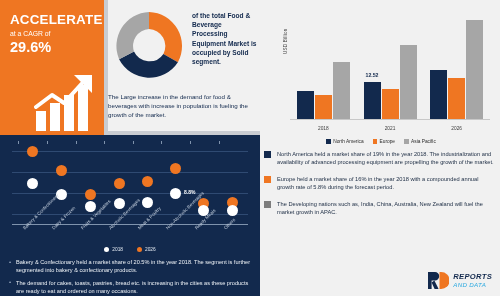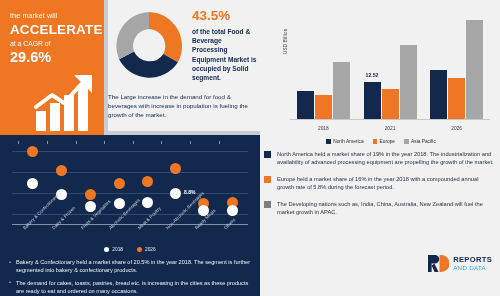--- a/index.html
+++ b/index.html
@@ -95,33 +95,32 @@
   .nb::before { content: "\2022"; position: absolute; left: 1px; top: -0.5px; color: #9fb0c6; font-size: 6px; }
 
   
   .rlist { position: absolute; left: 264px; top: 150px; width: 232px; }
   .ritem { display: flex; gap: 6px; margin-bottom: 8px; }
   .rsq { width: 7px; height: 7px; flex: 0 0 7px; margin-top: 1px; }
   .rsq.na { background: #12294d; } .rsq.eu { background: #ef7622; } .rsq.ap { background: #7d7d7d; }
   .rtxt { font-size: 5.7px; line-height: 8.4px; color: #1d2d44; }
 
   
-  .logo { position: absolute; right: 8px; bottom: 23px; display: flex; align-items: center; gap: 4px; }
+  .logo { position: absolute; right: 8px; bottom: 6px; display: flex; align-items: center; gap: 4px; font-style: italic; }
   .logo-mark { width: 22px; height: 19px; }
   .logo-text { line-height: 8px; }
   .logo-l1 { font-size: 7.6px; font-weight: bold; color: #12294d; letter-spacing: .3px; }
   .logo-l2 { font-size: 6.2px; color: #2ba9e0; letter-spacing: .3px; }
 </style>
 </head>
 <body>
 
 <div class="page">
 
   <div class="orange-panel">
-    <div class="op-l2">the market will</div>
     <div class="op-accel">ACCELERATE</div>
     <div class="op-cagr">at a CAGR of</div>
     <div class="op-pct">29.6%</div>
     <svg class="growth-icon" viewBox="0 0 66 58">
       <rect x="2" y="38" width="10" height="20" fill="#ffffff"></rect>
       <rect x="16" y="30" width="10" height="28" fill="#ffffff"></rect>
       <rect x="30" y="22" width="10" height="36" fill="#ffffff"></rect>
       <rect x="44" y="12" width="10" height="46" fill="#ffffff"></rect>
       <path d="M2 34 L18 22 L30 30 L52 6" stroke="#ffffff" stroke-width="4" fill="none" stroke-linecap="round" stroke-linejoin="round"></path>
       <path d="M40 2 L58 2 L58 20 Z" fill="#ffffff"></path>
@@ -135,21 +134,20 @@
   <div class="donut-block">
     <svg class="donut" viewBox="0 0 74 74">
 
       <path d="M37 3 A34 34 0 0 1 65.9 53.2 L51.4 44.9 A17 17 0 0 0 37 20 Z" fill="#ef7622"></path>
 
       <path d="M65.9 53.2 A34 34 0 0 1 7.1 50.2 L22.0 42.6 A17 17 0 0 0 51.4 44.9 Z" fill="#12294d"></path>
 
       <path d="M7.1 50.2 A34 34 0 0 1 37 3 L37 20 A17 17 0 0 0 22.0 42.6 Z" fill="#a6a6a6"></path>
     </svg>
     <div class="pct-wrap">
-      <div class="pct-big">43.5%</div>
       <div class="pct-desc">of the total Food &amp; Beverage Processing Equipment Market is occupied by Solid segment.</div>
     </div>
   </div>
   <div class="donut-note">The Large increase in the demand for food &amp; beverages with increase in population is fueling the growth of the market.</div>
 
   <div class="bar-panel">
     <div class="bar-ylabel">USD Billion</div>
     <div class="plot">
       <div class="groups">
         <div class="group">

